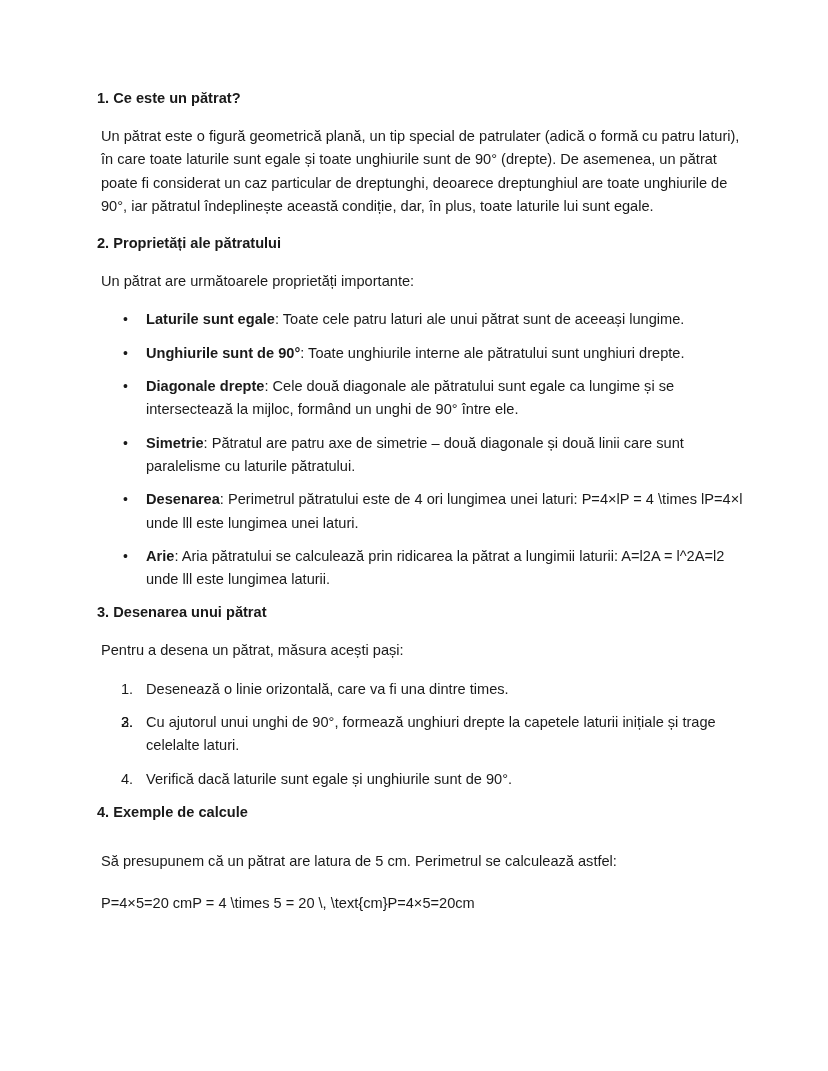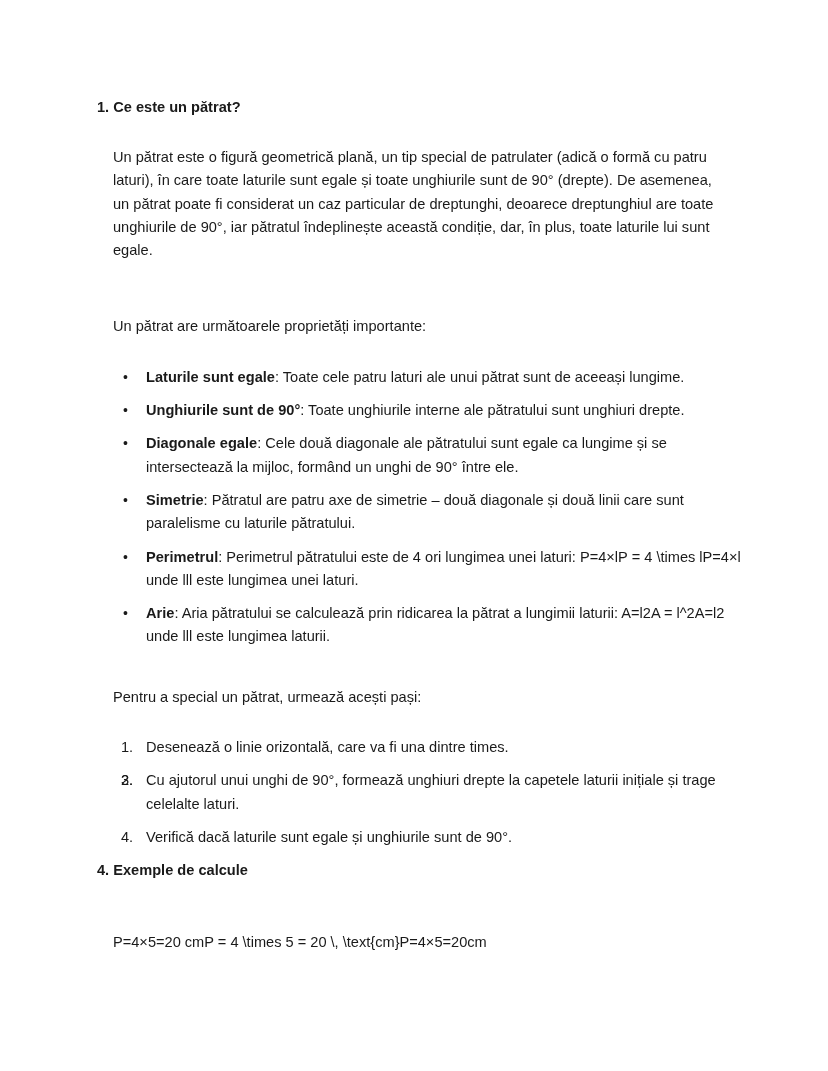--- a/index.html
+++ b/index.html
@@ -12,32 +12,32 @@
       height: 1071px;
       position: relative;
       overflow: hidden;
       font-family: "Liberation Sans", "DejaVu Sans", sans-serif;
       color: #1a1a1a;
       font-size: 14.6px;
     }
     .page {
       position: absolute;
       left: 97px;
-      top: 96px;
+      top: 87px;
       width: 650px;
     }
     .heading {
       font-weight: bold;
       font-size: 14.6px;
       margin: 0;
       height: 23px;
       line-height: 23px;
     }
     .para {
-      margin: 16px;
+      margin: 4px;
       line-height: 23.3px;
     }
     .gap-s { height: 10px; }
     .gap-m { height: 11px; }
     ul.bullets, ol.steps {
       margin: 0;
       padding: 0;
       list-style: none;
     }
     .li {
@@ -65,52 +65,54 @@
 </head>
 <body>
 
 <div class="page">
 
   <div class="heading">1. Ce este un pătrat?</div>
   <div class="gap-m"></div>
   <p class="para">Un pătrat este o figură geometrică plană, un tip special de patrulater (adică o formă cu patru laturi), în care toate laturile sunt egale și toate unghiurile sunt de 90° (drepte). De asemenea, un pătrat poate fi considerat un caz particular de dreptunghi, deoarece dreptunghiul are toate unghiurile de 90°, iar pătratul îndeplinește această condiție, dar, în plus, toate laturile lui sunt egale.</p>
   <div class="gap-s"></div>
 
+  <div class="heading">2. Proprietăți ale pătratului</div>
   <div class="gap-m"></div>
   <p class="para">Un pătrat are următoarele proprietăți importante:</p>
   <div class="gap-m"></div>
   <ul class="bullets">
     <li class="li">
       <span class="marker bullet">•</span>
       <b>Laturile sunt egale</b><span>: Toate cele patru laturi ale unui pătrat sunt de aceeași lungime.</span>
     </li>
     <li class="li">
       <span class="marker bullet">•</span>
       <b>Unghiurile sunt de 90°</b><span>: Toate unghiurile interne ale pătratului sunt unghiuri drepte.</span>
     </li>
     <li class="li">
       <span class="marker bullet">•</span>
-      <b>Diagonale egale</b><span>: Cele două diagonale ale pătratului sunt egale ca lungime și se intersectează la mijloc, formând un unghi de 90° între ele.</span>
+      <b>Diagonale drepte</b><span>: Cele două diagonale ale pătratului sunt egale ca lungime și se intersectează la mijloc, formând un unghi de 90° între ele.</span>
     </li>
     <li class="li">
       <span class="marker bullet">•</span>
       <b>Simetrie</b><span>: Pătratul are patru axe de simetrie – două diagonale și două linii care sunt paralelisme cu laturile pătratului.</span>
     </li>
     <li class="li">
       <span class="marker bullet">•</span>
-      <b>Perimetrul</b><span>: Perimetrul pătratului este de 4 ori lungimea unei laturi: P=4×lP = 4 \times lP=4×l unde lll este lungimea unei laturi.</span>
+      <b>Desenarea</b><span>: Perimetrul pătratului este de 4 ori lungimea unei laturi: P=4×lP = 4 \times lP=4×l unde lll este lungimea unei laturi.</span>
     </li>
     <li class="li">
       <span class="marker bullet">•</span>
       <b>Arie</b><span>: Aria pătratului se calculează prin ridicarea la pătrat a lungimii laturii: A=l2A = l^2A=l2 unde lll este lungimea laturii.</span>
     </li>
   </ul>
 
+  <div class="heading">3. Desenarea unui pătrat</div>
   <div class="gap-m"></div>
-  <p class="para">Pentru a special un pătrat, urmează acești pași:</p>
+  <p class="para">Pentru a desena un pătrat, măsura acești pași:</p>
   <div class="gap-m"></div>
   <ol class="steps">
     <li class="li">
       <span class="marker num">1.</span>
       <span>Desenează o linie orizontală, care va fi una dintre times.</span>
     </li>
     <li class="li">
       <span class="marker num">2.</span>
     </li>
     <li class="li">
@@ -119,16 +121,17 @@
     </li>
     <li class="li">
       <span class="marker num">4.</span>
       <span>Verifică dacă laturile sunt egale și unghiurile sunt de 90°.</span>
     </li>
   </ol>
 
   <div class="heading">4. Exemple de calcule</div>
   <div class="gap-m"></div>
   <div class="gap-m"></div>
+  <p class="para">Să presupunem că un pătrat are latura de 5 cm. Perimetrul se calculează astfel:</p>
   <div class="gap-m"></div>
   <p class="para">P=4×5=20 cmP = 4 \times 5 = 20 \, \text{cm}P=4×5=20cm</p>
 
 </div>
 
 </body></html>

